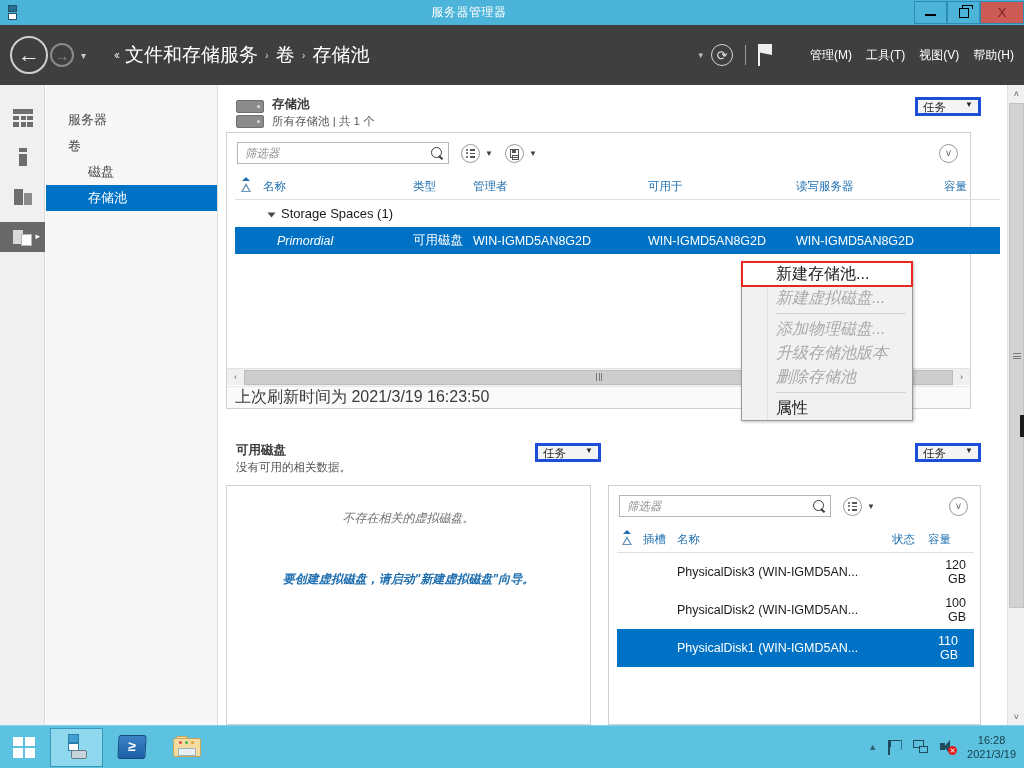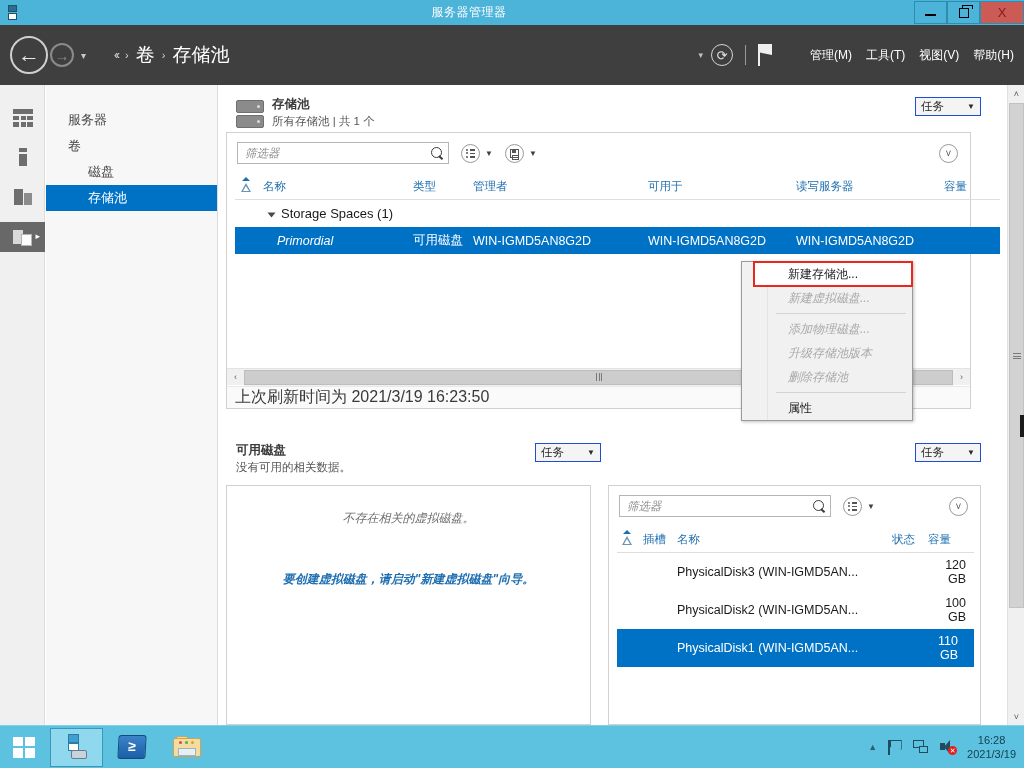--- a/index.html
+++ b/index.html
@@ -146,22 +146,22 @@
   .panel-head { display: flex; align-items: flex-start; }
   .panel-head-icon {
     width: 28px; height: 28px; margin-right: 8px; margin-top: 3px; position: relative;
   }
   .ph-srv1 { position:absolute; left:0; top:0; width:28px; height:13px; background:#8b8b8b; border:1.5px solid #6f6f6f; border-radius:2px;}
   .ph-srv2 { position:absolute; left:0; top:15px; width:28px; height:13px; background:#8b8b8b; border:1.5px solid #6f6f6f; border-radius:2px;}
   .ph-srv1:after, .ph-srv2:after{content:"";position:absolute;right:3px;top:4px;width:3px;height:3px;background:#dcdcdc;border-radius:50%;}
   .panel-title { font-size: 12.5px; font-weight: bold; color: #3a3a3a; line-height: 15px; }
   .panel-sub { font-size: 11.5px; color: #555555; line-height: 15px; margin-top: 2px; }
   .task-btn {
-    margin-left: auto; width: 66px; height: 19px; border: 1px solid #1d4ed8;
-    background: #f4f4f4; display: flex; align-items: center;
+    margin-left: auto; width: 66px; height: 19px; border: 3px solid #1d4ed8;
+    background: #f4f4f4; display: flex; 
     font-size: 11.5px; color: #2a2a2a; padding: 0 5px;
   }
   .task-btn .tb-caret { margin-left: auto; font-size: 8px; }
 
   
   .box { border: 1px solid #d0d0d0; background: #ffffff; }
 
   
   .filterbar { height: 40px; display: flex; align-items: center; padding-left: 10px; }
   .filter-input {
@@ -241,21 +241,21 @@
     position: absolute; left: 741px; top: 261px; width: 172px;
     background: #f1f1f1; border: 1px solid #9a9a9a; z-index: 50;
     box-shadow: 1px 1px 3px rgba(0,0,0,0.25);
   }
   #ctxmenu .gutter {
     position: absolute; left: 0; top: 0; width: 26px; bottom: 0; background: #f1f1f1;
     border-right: 1px solid #e4e4e4;
   }
   .ctx-item {
     position: relative; height: 24px; display: flex; align-items: center;
-    padding-left: 34px; font-size: 12px; color: #1a1a1a; background: transparent; margin-left: 12px;
+    padding-left: 34px; font-size: 16px; color: #1a1a1a; background: transparent;
   }
   .ctx-item.disabled { color: #a9a9a9; font-style: italic; }
   .ctx-item.highlight {
     outline: 2px solid #e8271d; outline-offset: -1px; background: #ffffff; z-index: 3;
   }
   .ctx-sep { height: 1px; background: #d4d4d4; margin: 3px 6px 3px 34px; }
 
   
   #vscroll {
     position: absolute; right: 0; top: 85px; width: 17px; bottom: 43px;
@@ -331,20 +331,21 @@
   </div>
 </div>
 
 <div id="navbar">
   <div class="nav-arrow-circle">←</div>
   <div class="nav-arrow-circle small">→</div>
   <div class="nav-caret">▾</div>
 
   <div id="breadcrumb">
     <span class="bc-lead">‹‹</span>
+    <span>文件和存储服务</span>
     <span class="bc-sep">›</span>
     <span>卷</span>
     <span class="bc-sep">›</span>
     <span>存储池</span>
   </div>
 
   <div id="navbar-right">
     <span class="nb-caret">▾</span>
     <div class="nb-refresh">⟳</div>
     <div class="nb-divider"></div>

